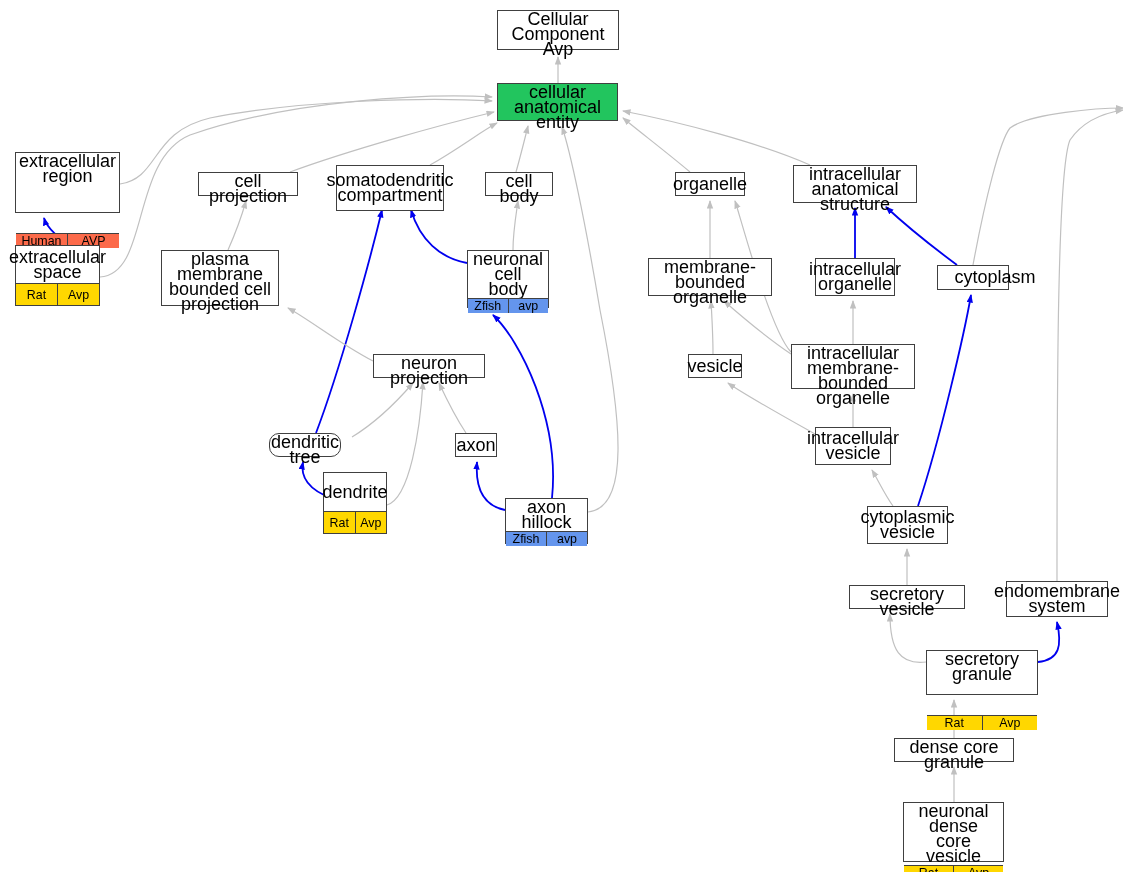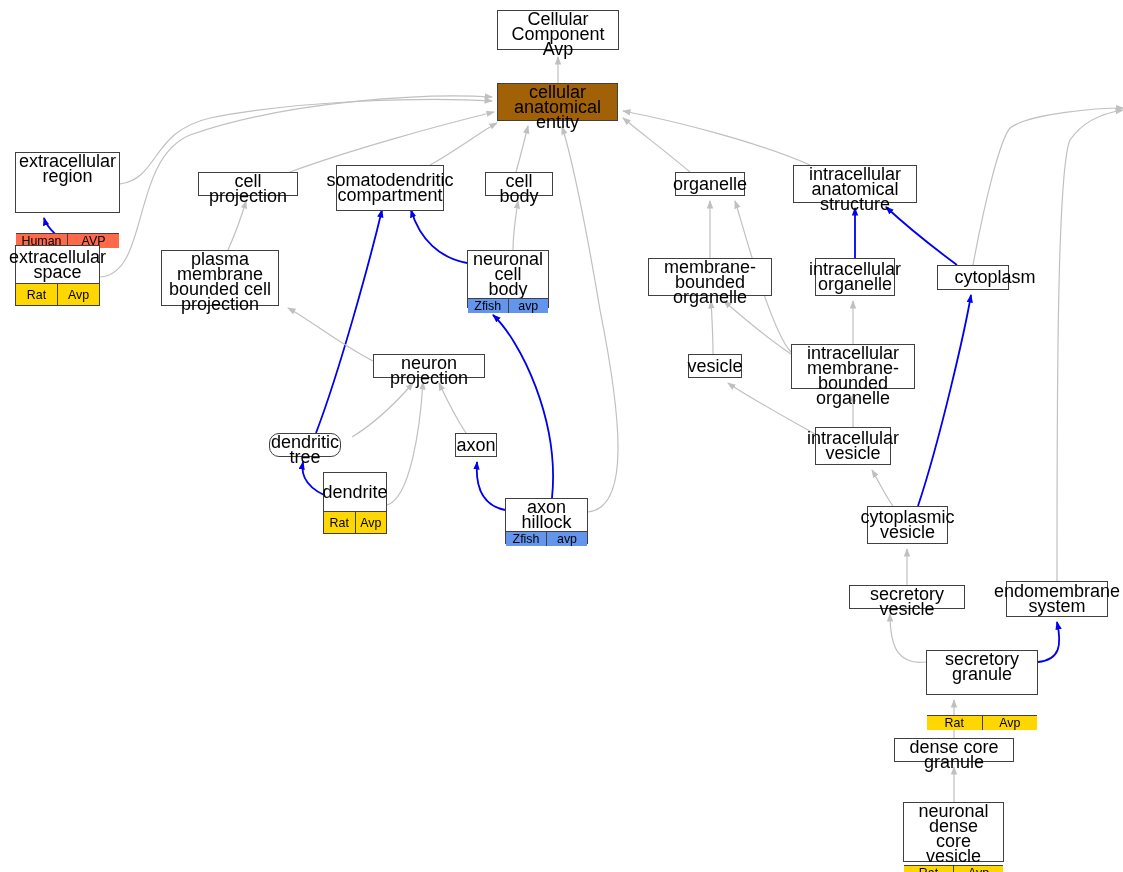--- a/index.html
+++ b/index.html
@@ -66,21 +66,21 @@
       <path d="M1038,662 C1060,660 1062,645 1057,622" fill="none" stroke="#0000ee" stroke-width="1.8" marker-end="url(#ah-part)"></path>
       <path d="M1057,581 C1057,400 1057,170 1070,140 C1085,118 1110,112 1123,110" fill="none" stroke="#c0c0c0" stroke-width="1.2" marker-end="url(#ah-isa)"></path>
       <path d="M954,738 C954,725 954,712 954,700" fill="none" stroke="#c0c0c0" stroke-width="1.2" marker-end="url(#ah-isa)"></path>
       <path d="M954,802 C954,790 954,780 954,767" fill="none" stroke="#c0c0c0" stroke-width="1.2" marker-end="url(#ah-isa)"></path>
     </svg>
   <div id="nodelayer">
       <div class="node" style="left: 497px; top: 10px; width: 122px; height: 40px; border-color: rgb(64, 64, 64); background: rgb(255, 255, 255);">
         <div class="title">Cellular Component
 Avp</div>
       </div>
-      <div class="node" style="left: 497px; top: 83px; width: 121px; height: 38px; border-color: rgb(64, 64, 64); background: #a16207; align-items: flex-end;">
+      <div class="node" style="left: 497px; top: 83px; width: 121px; height: 38px; border-color: rgb(64, 64, 64); background: #22c55e; align-items: flex-end;">
         <div class="title">cellular anatomical
 entity</div>
       </div>
       <div class="node" style="left: 15px; top: 152px; width: 105px; height: 61px; border-color: rgb(64, 64, 64); background: rgb(255, 255, 255);">
         <div class="title">extracellular
 region</div>
         <div class="badges" style="border-top-color: rgb(64, 64, 64); margin-top: 48px;">
           <div class="b" style="background: rgb(252, 106, 74); border-left-color: rgb(64, 64, 64);">Human</div>
           <div class="b" style="background: rgb(252, 106, 74); border-left-color: rgb(64, 64, 64);">AVP</div>
         </div>

